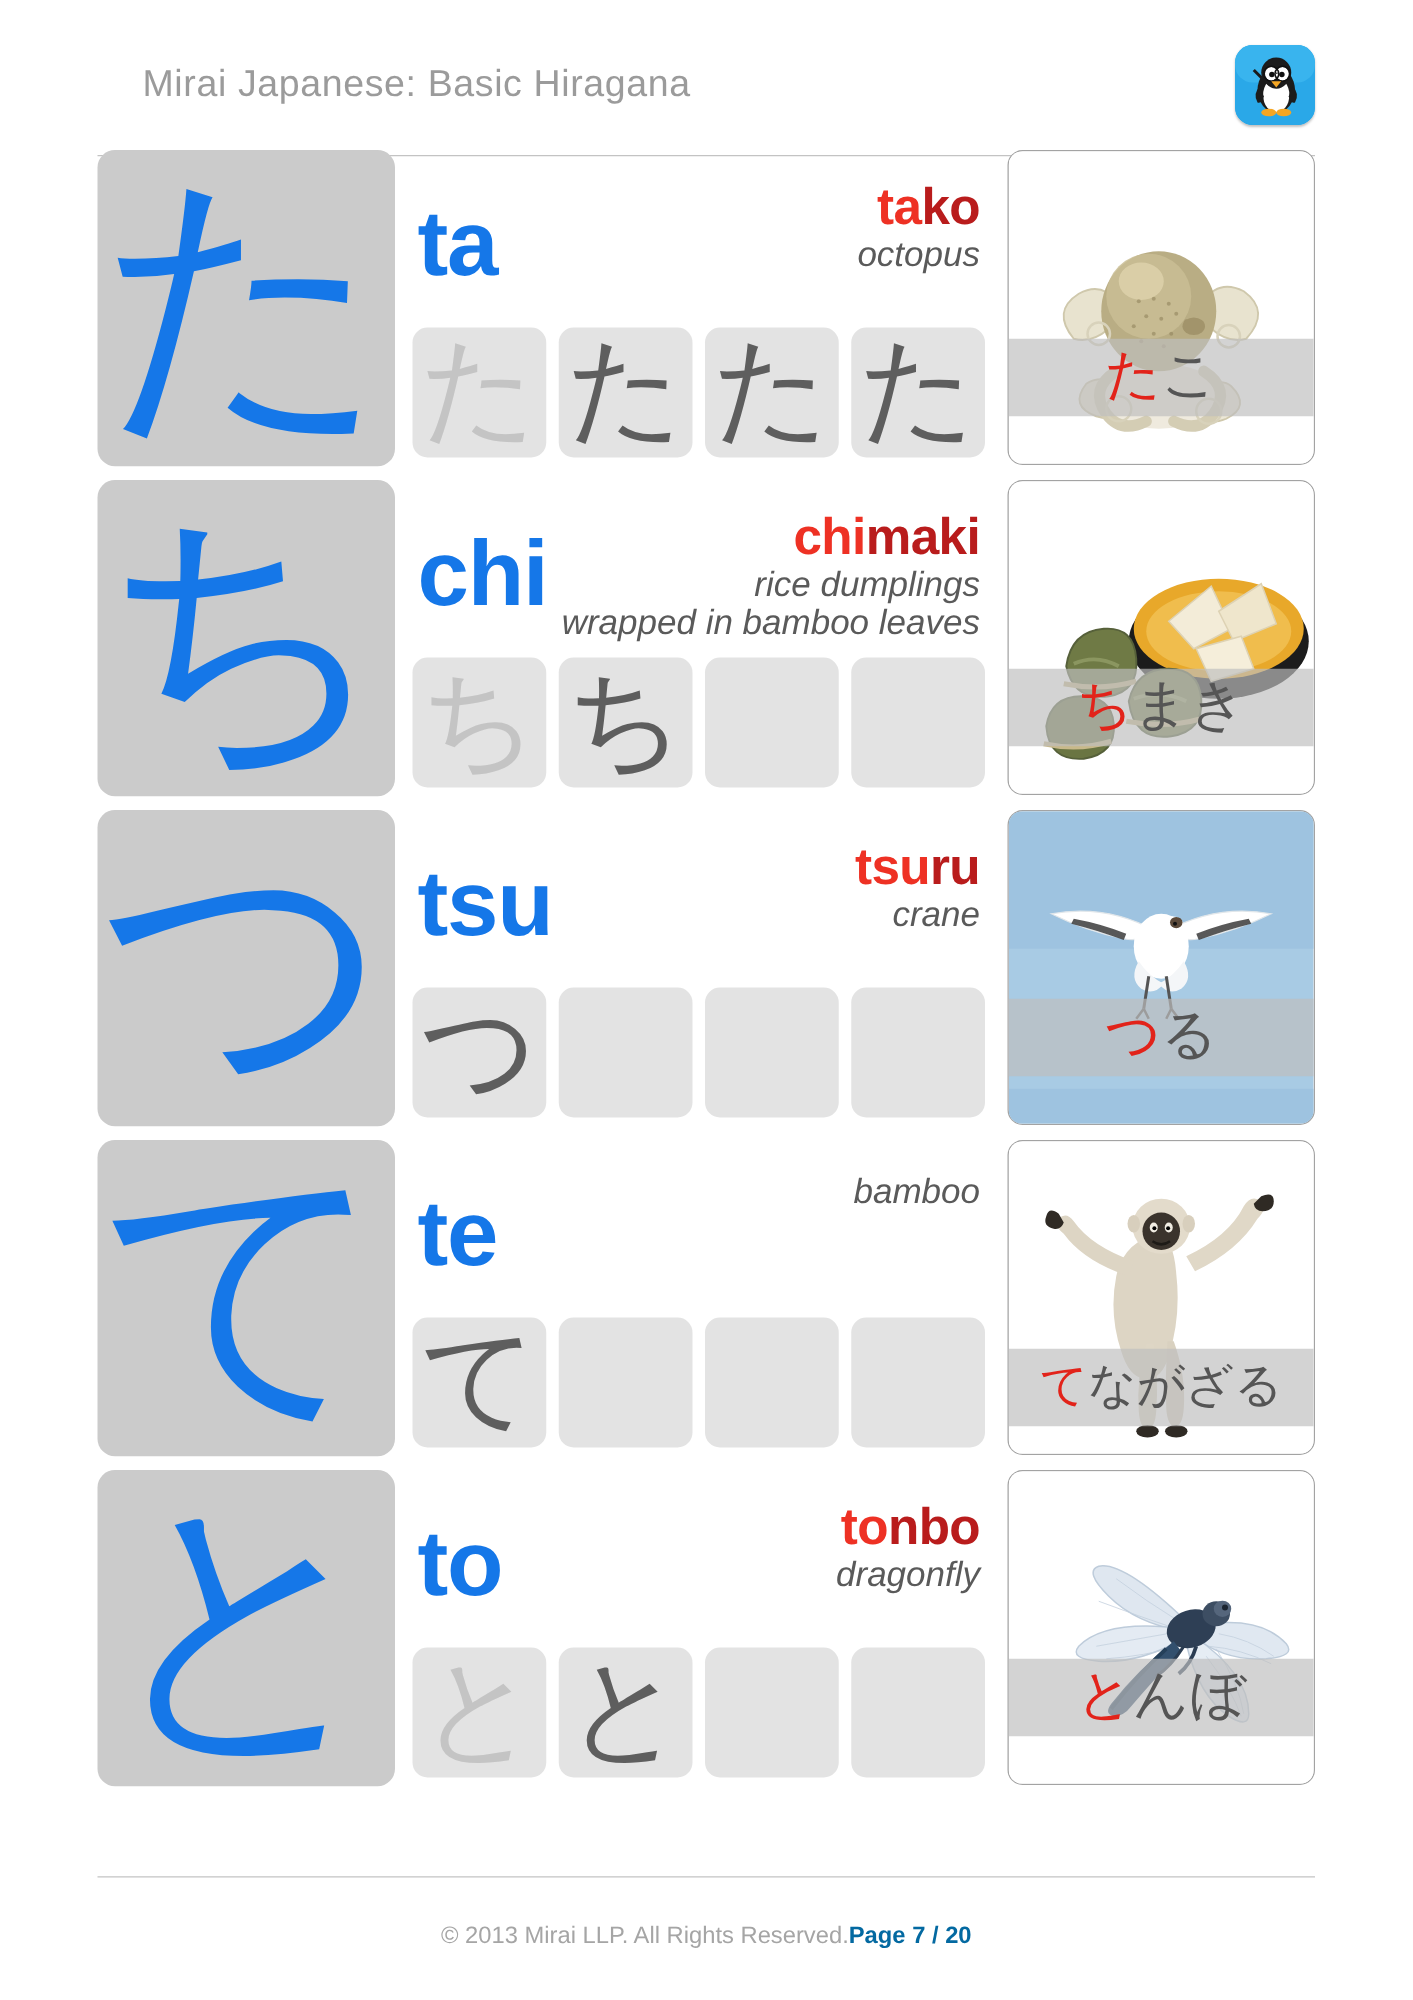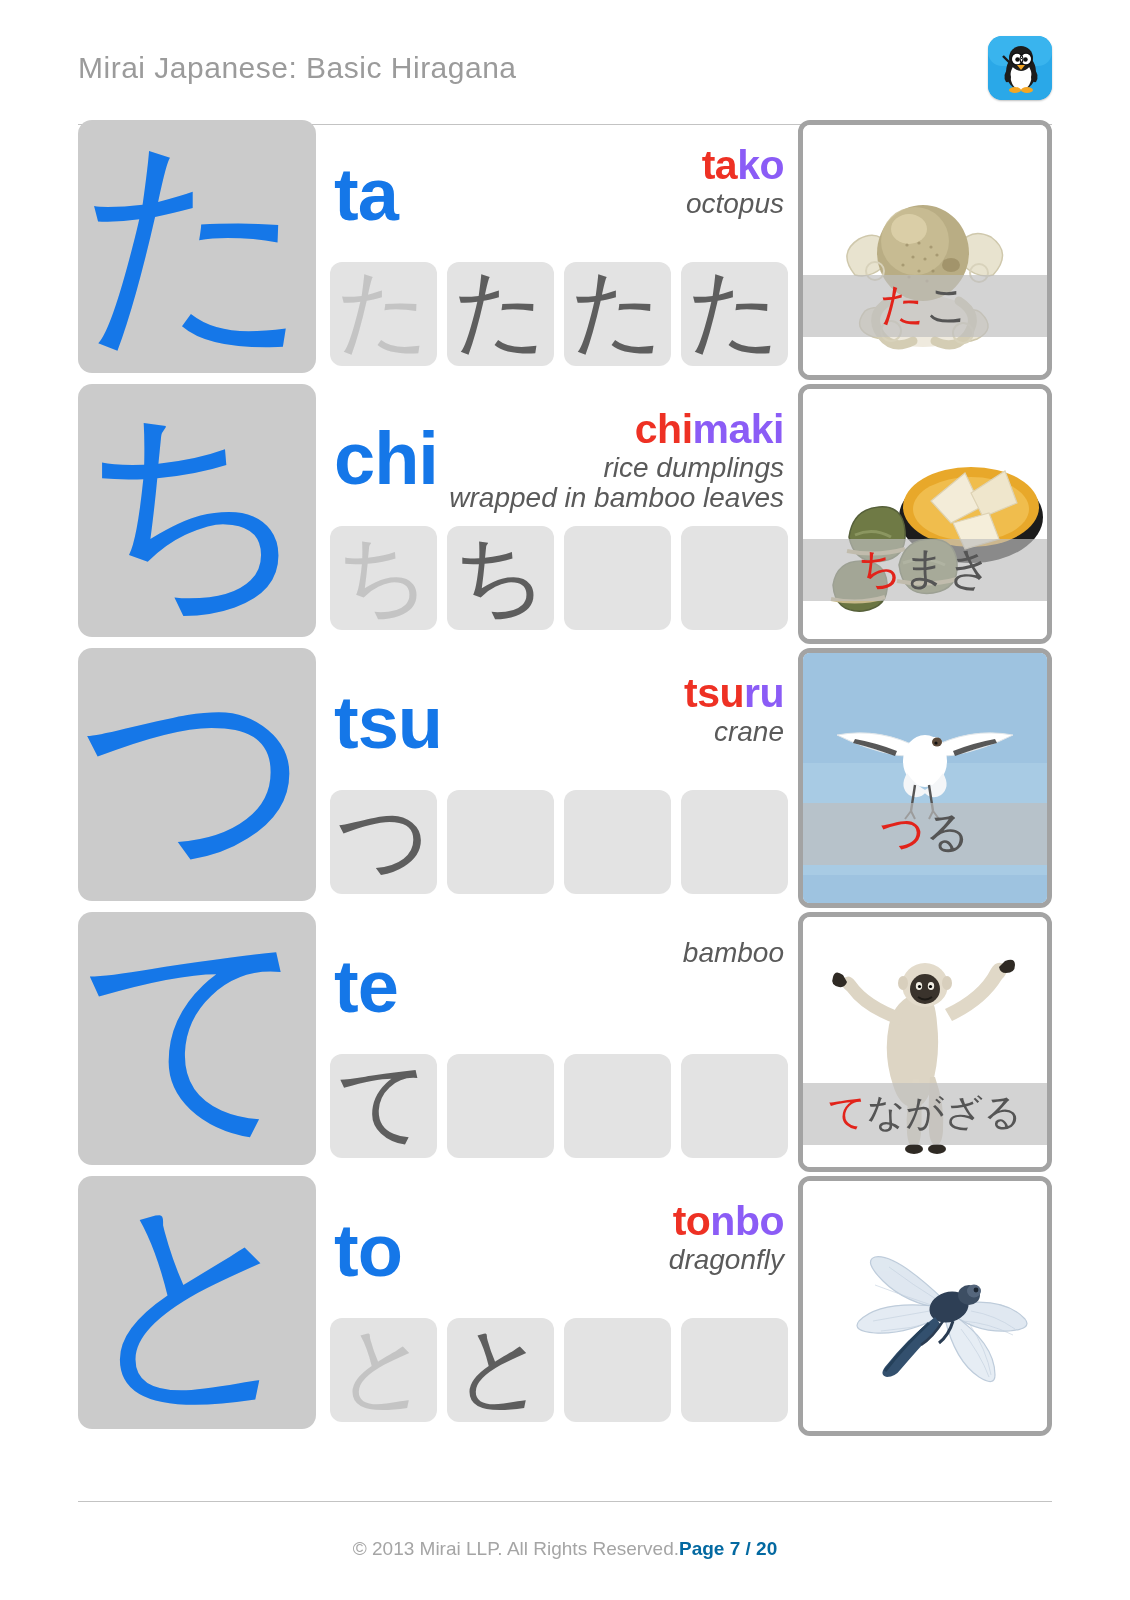--- a/index.html
+++ b/index.html
@@ -24,20 +24,21 @@
 
   
   .header {
     position: relative;
     height: 100px;
     display: flex;
     align-items: center;
     justify-content: space-between;
     padding-top: 36px;
     box-sizing: border-box;
+    margin-left: 36px;
   }
   .header-title {
     font-size: 30px;
     color: #9b9b9b;
     letter-spacing: 0.5px;
     font-weight: 400;
     white-space: nowrap;
   }
   .logo {
     width: 64px;
@@ -140,38 +141,38 @@
     text-align: right;
     width: 420px;
   }
   .vocab-word {
     font-size: 41px;
     font-weight: bold;
     line-height: 1.05;
     letter-spacing: -0.5px;
   }
   .vocab-word .hi { color: #ee3124; }
-  .vocab-word .rest { color: #8b5cf6; }
+  .vocab-word .rest { color: #b91c1c; }
   .vocab-meaning {
     font-size: 28px;
     font-style: italic;
     color: #5a5a5a;
     line-height: 1.08;
     margin-top: 2px;
   }
   .vocab-meaning .l2 { display: block; }
 
   
   .card {
     position: absolute;
     right: 0;
     top: 0;
     width: 244px;
     height: 250px;
-    border: 5px solid #a3a3a3;
+    border: 1px solid #a3a3a3;
     border-radius: 12px;
     background: #ffffff;
     overflow: hidden;
   }
   .card-photo {
     position: absolute;
     inset: 0;
   }
   .card-photo svg { display:block; width:100%; height:100%; }
   .card-band {
@@ -532,20 +533,23 @@
               <ellipse cx="166" cy="114" rx="11" ry="10" fill="#3d4e63"></ellipse>
               <ellipse cx="171" cy="110" rx="7" ry="6.5" fill="#55667c"></ellipse>
               <circle cx="173" cy="109" r="2.4" fill="#1b2531"></circle>
               <path d="M132 136 q-28 22 -50 50 q-6 8 2 10 q8 0 14 -8 q24 -28 40 -44z" fill="#33506e"></path>
               <path d="M126 142 q-24 22 -44 48" stroke="#25405a" stroke-width="3" fill="none"></path>
               <path d="M150 140 q-4 14 -14 22" stroke="#2a3c52" stroke-width="3" fill="none"></path>
               <path d="M140 140 q-10 16 -22 24" stroke="#2a3c52" stroke-width="2.6" fill="none"></path>
             </g>
           </svg>
         </div>
+        <div class="card-band">
+          <span class="card-kana"><span class="hi">と</span><span class="rest">んぼ</span></span>
+        </div>
       </div>
     </div>
 
   </div>
 
   <div class="footer-rule"></div>
   <div class="footer">
     <div>© 2013 Mirai LLP. All Rights Reserved.</div>
     <div class="footer-page">Page 7 / 20</div>
   </div>

